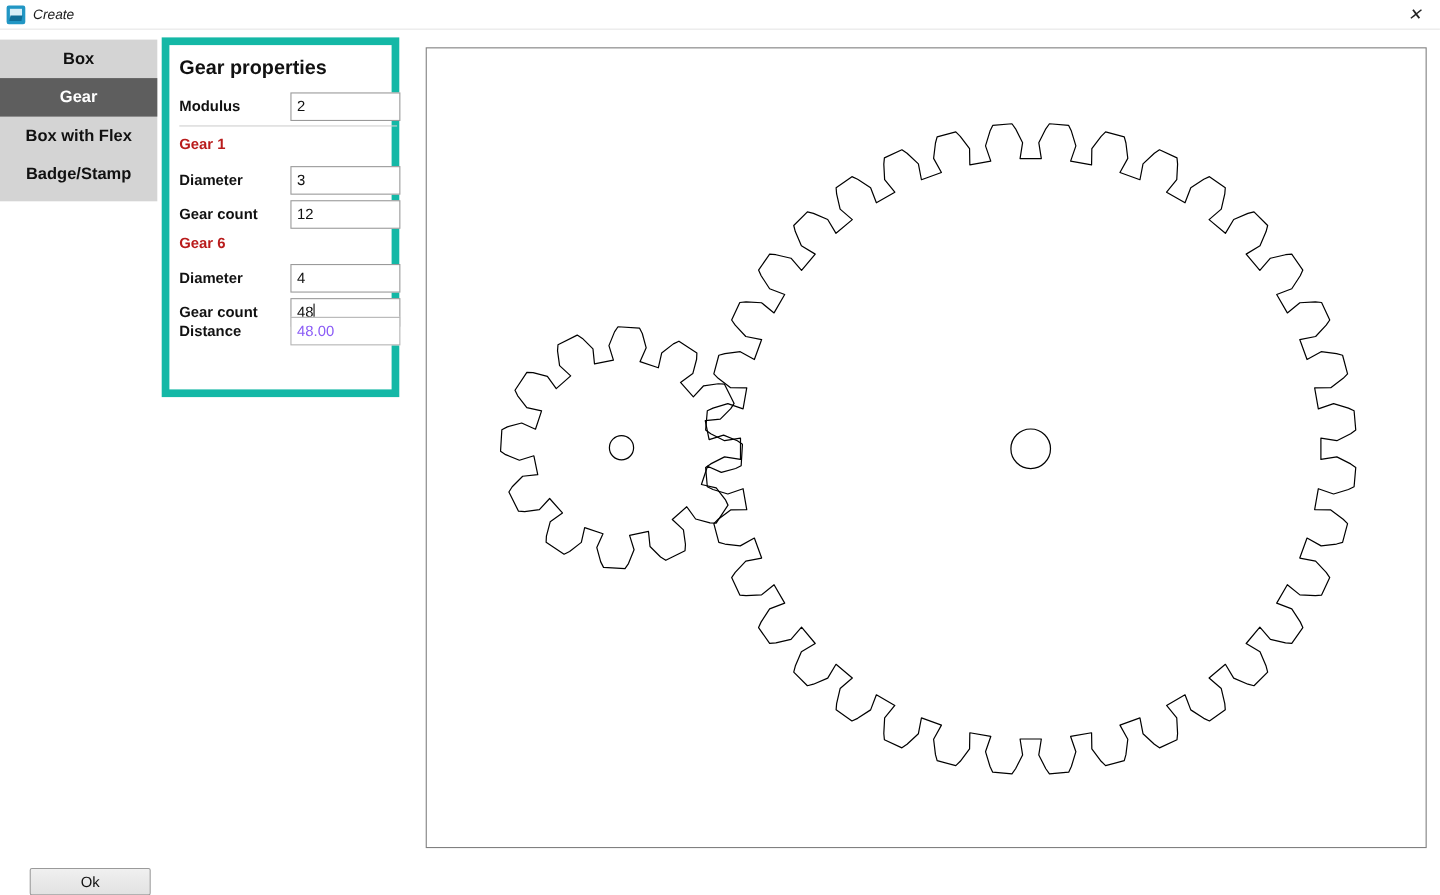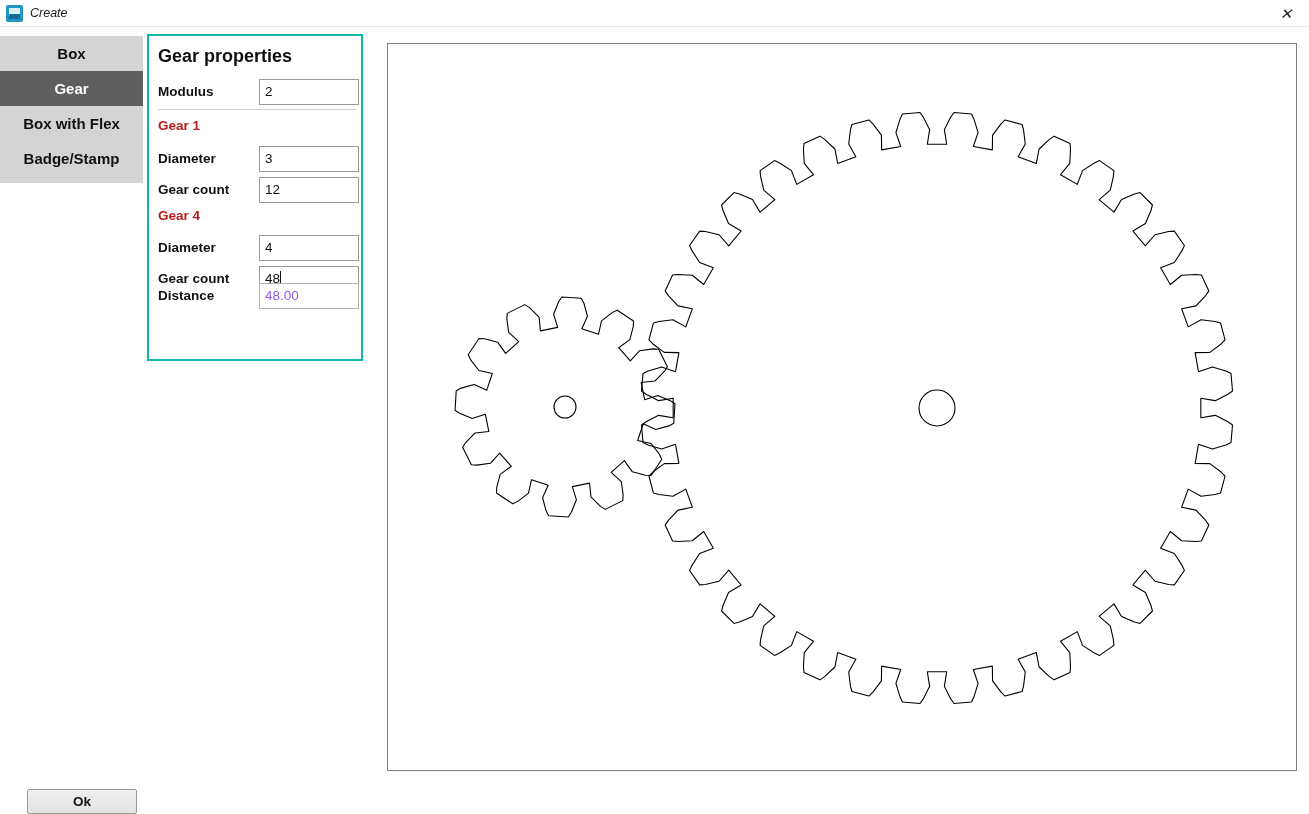--- a/index.html
+++ b/index.html
@@ -67,21 +67,21 @@
   .side-item.selected {
     background: #5e5e5e;
     color: #ffffff;
   }
 
   
   #props-panel {
     position: absolute; left: 147px; top: 34px;
     width: 216px; height: 327px;
     background: #ffffff;
-    border: 2px solid #14b8a6;
+    border: 7px solid #14b8a6;
   }
   #props-title {
     position: absolute; left: 9px; top: 10px;
     font-size: 18px; font-weight: bold; color: #111;
     white-space: nowrap;
   }
   .form-row {
     position: absolute; left: 9px;
     width: 198px; height: 26px;
   }
@@ -135,21 +135,21 @@
   #preview svg { display: block; }
 
   
   #ok-button {
     position: absolute; left: 27px; top: 789px;
     width: 110px; height: 25px;
     background: linear-gradient(180deg, #f0f0f0 0%, #e2e2e2 100%);
     border: 1px solid #9a9a9a;
     border-radius: 2px;
     display: flex; align-items: center; justify-content: center;
-    font-size: 13.5px; font-weight: bold; color: #111; text-align: right;
+    font-size: 13.5px; font-weight: normal; color: #111; text-align: right;
   }
 </style>
 </head>
 <body>
 
 <div id="titlebar">
   <div id="app-icon">
     <div class="glyph-a"></div>
     <div class="glyph-b"></div>
   </div>
@@ -179,21 +179,21 @@
   <div class="form-row" style="top:110px;">
     <div class="form-label">Diameter</div>
     <div class="form-input">3</div>
   </div>
 
   <div class="form-row" style="top:141px;">
     <div class="form-label">Gear count</div>
     <div class="form-input">12</div>
   </div>
 
-  <div class="section-head" style="top:172px;">Gear 4</div>
+  <div class="section-head" style="top:172px;">Gear 6</div>
 
   <div class="form-row" style="top:199px;">
     <div class="form-label">Diameter</div>
     <div class="form-input">4</div>
   </div>
 
   <div class="form-row" style="top:230px;">
     <div class="form-label">Gear count</div>
     <div class="form-input"><span>48</span><span class="caret"></span></div>
   </div>

